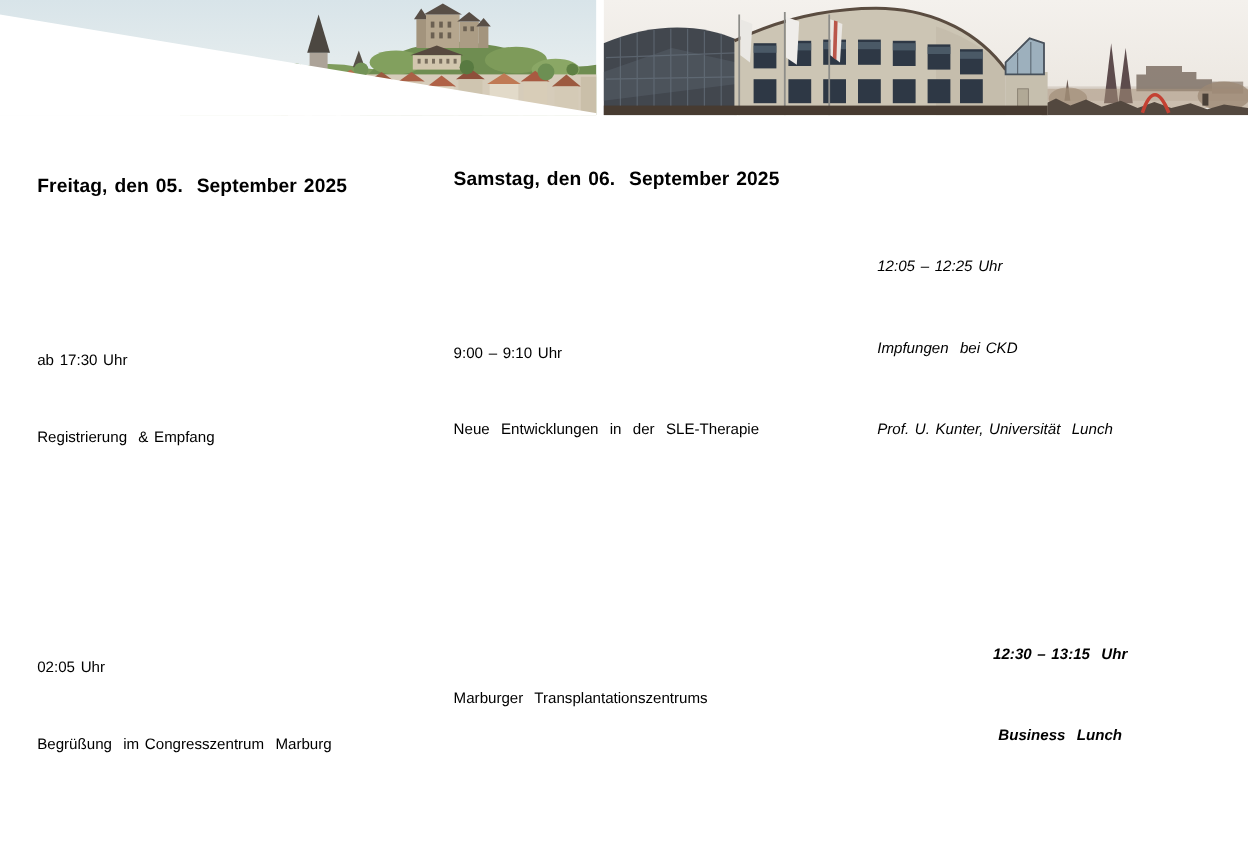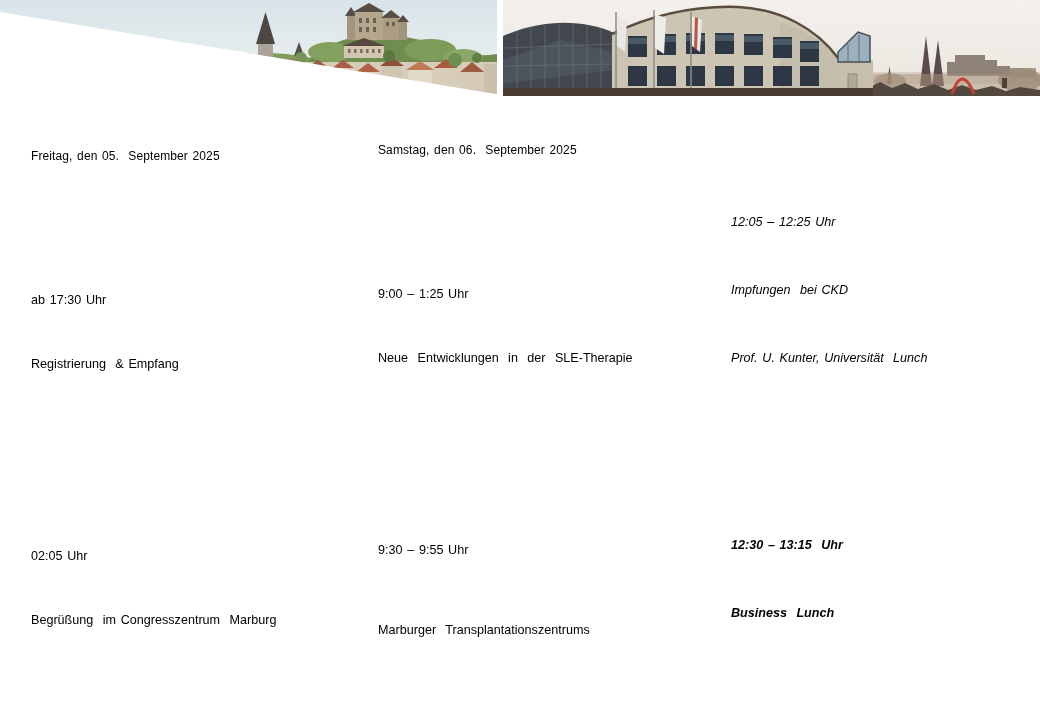--- a/index.html
+++ b/index.html
@@ -9,25 +9,25 @@
   }
   .banner { position:absolute; left:0; top:0; width:1040px; height:96px; }
   .col {
     position:absolute; font-size:12.6px; line-height:16px;
     white-space:pre-wrap; word-spacing:1.2px; color:#000;
   }
   .col1 { left:31px;  top:116px; width:335px; }
   .col2 { left:378px; top:110px; width:335px; }
   .col3 { left:731px; top:112px; width:305px; line-height:17px; }
   .day-header {
-    font-weight:400; font-size:12px; letter-spacing:0.1px; margin-bottom:32px;
+    font-weight:700; font-size:16px; letter-spacing:0.1px; margin-bottom:32px;
   }
   .block { margin-bottom:16px; }
   .col3 .block { margin-bottom:17px;font-style:italic; }
-  .block.gap2 { margin-bottom:32px; }
+  .block.gap2 { margin-bottom:32px;text-align:center; }
   .col3 .block.gap2 { margin-bottom:34px; }
   .line.italic { }
   .line.bold { font-weight:700; }
 </style>
 </head>
 <body>
 
 <div class="page">
 
   <div class="banner">
@@ -238,30 +238,29 @@
     
       
     
   </div>
 
   <div class="col col2">
     <div class="day-header">Samstag, den 06.  September 2025</div>
     
       <div class="block">
         
-          <div class="line normal">9:00 – 1:25 Uhr</div>
+          <div class="line normal">9:00 – 9:10 Uhr</div>
         
           <div class="line italic">Neue  Entwicklungen  in  der  SLE-Therapie</div>
         
         
       </div>
     
       <div class="block">
         
-          <div class="line normal">9:30 – 9:55 Uhr</div>
         
         
           <div class="line italic">Marburger  Transplantationszentrums</div>
         
           
         
       </div>
     
       
     

